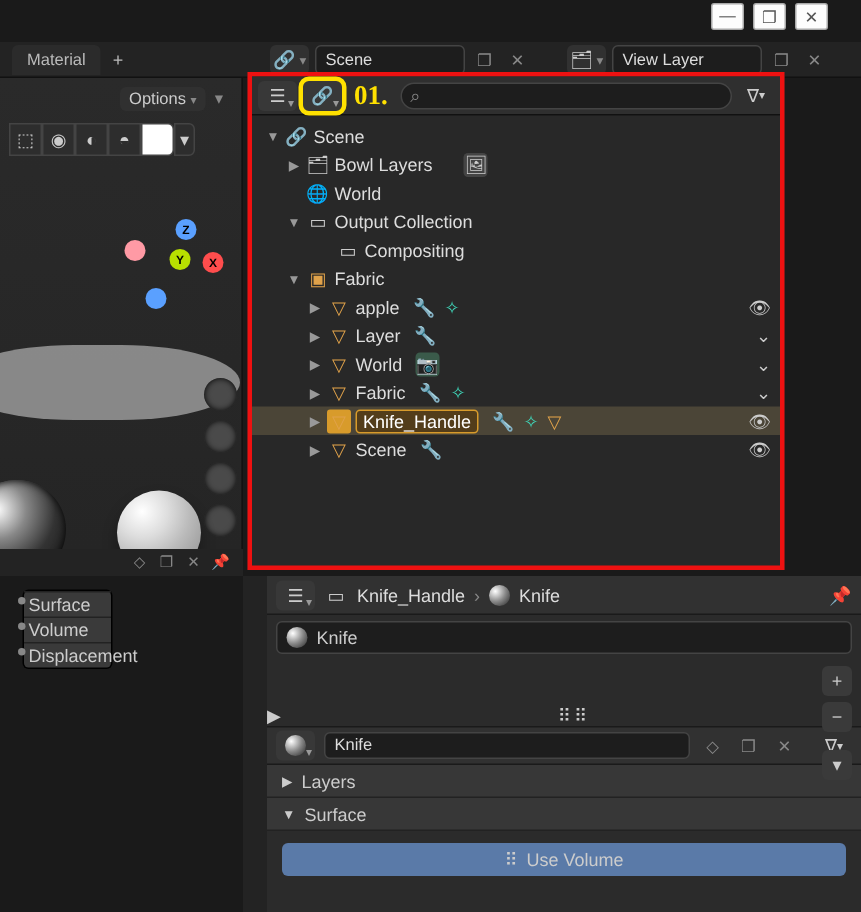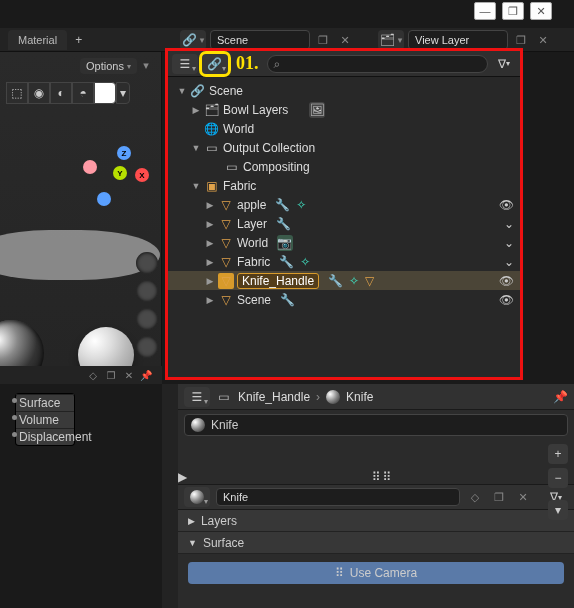--- a/index.html
+++ b/index.html
@@ -334,15 +334,15 @@
   <div class="panel-hdr">
       <span class="tri">▶</span>
       <span>Layers</span>
     </div>
   <div class="panel-hdr">
       <span class="tri">▼</span>
       <span>Surface</span>
     </div>
   <div class="usenodes">
       <span>⠿</span>
-      <span>Use Camera</span>
+      <span>Use Volume</span>
     </div>
 </div>
 
 </body></html>

